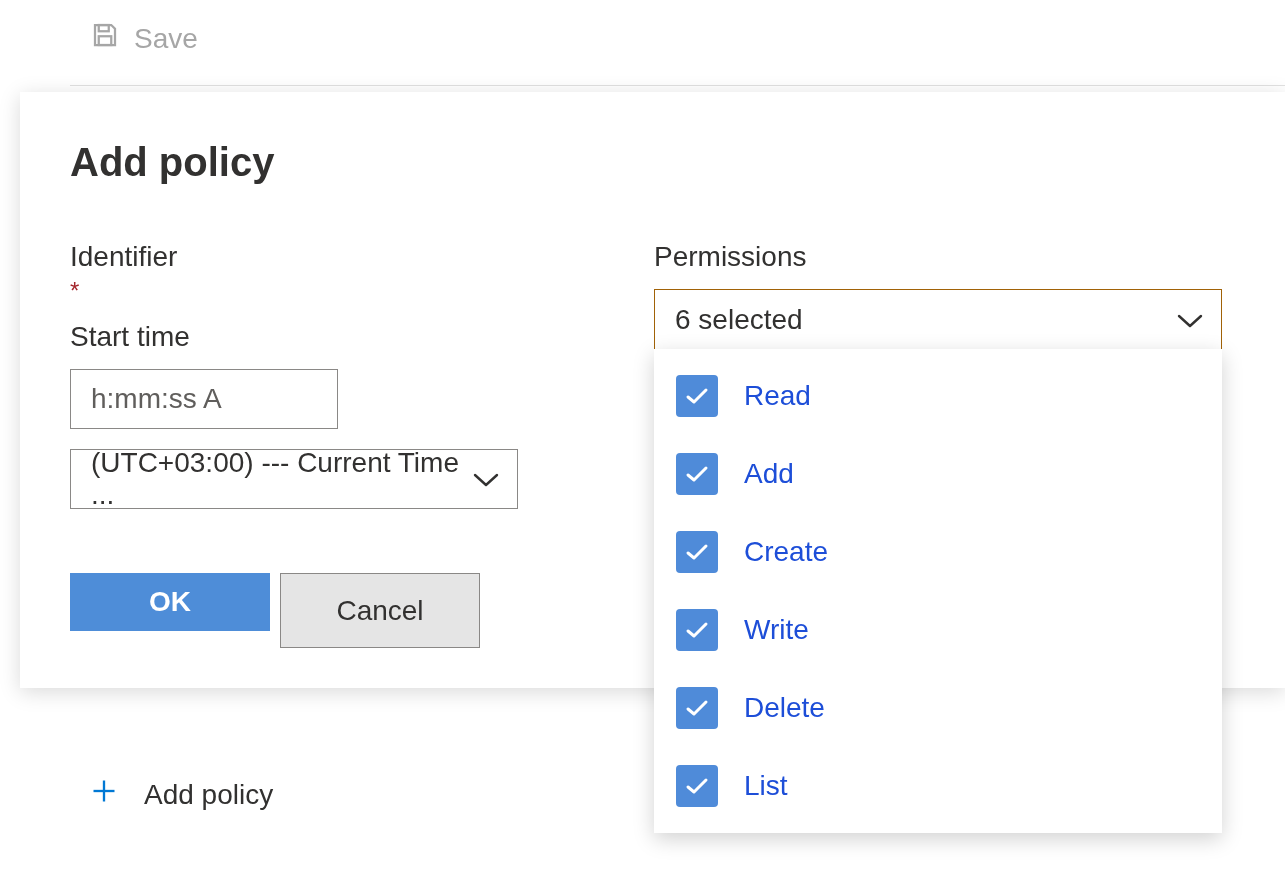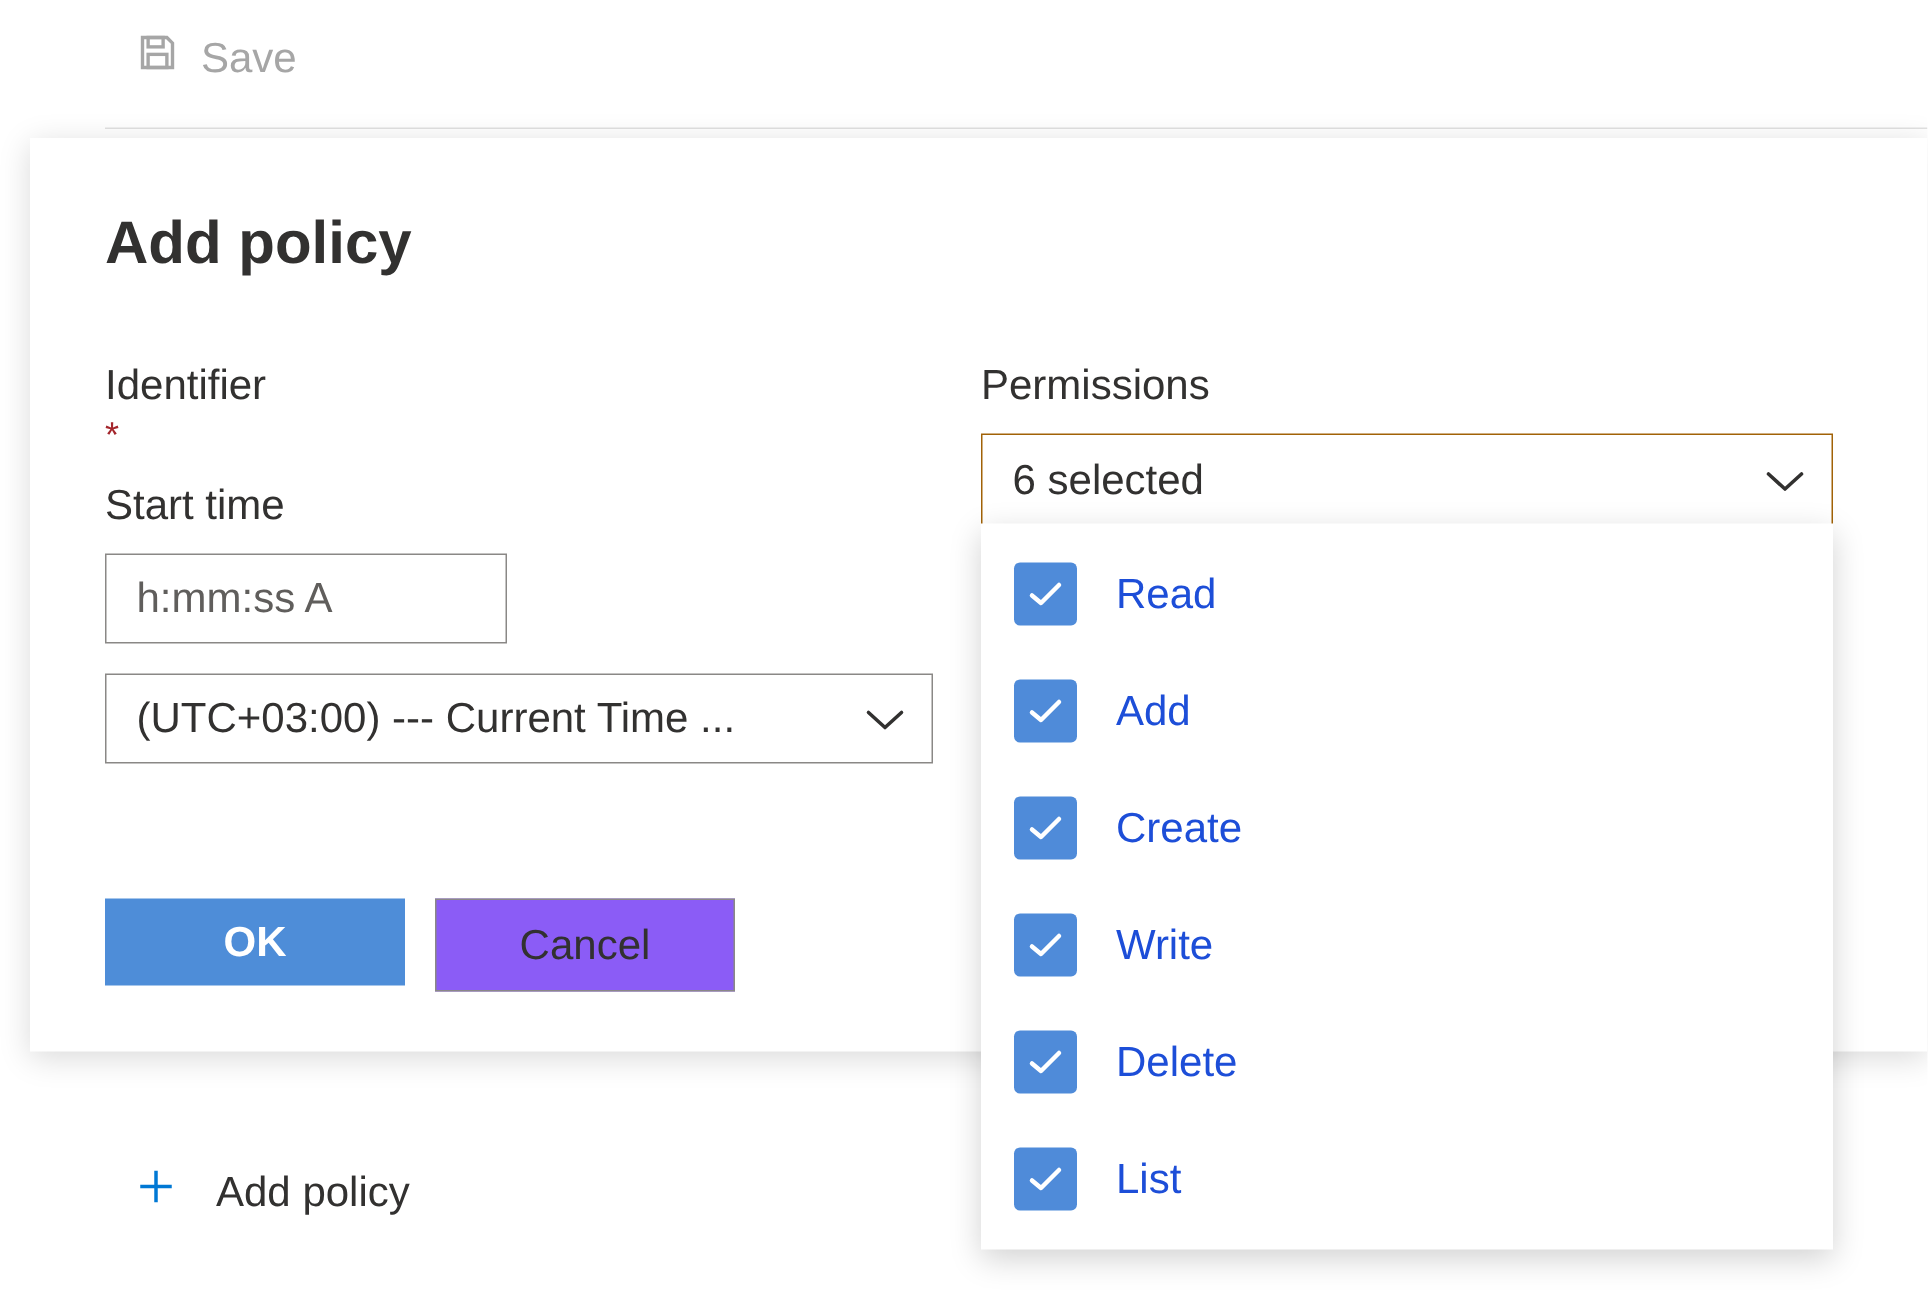--- a/index.html
+++ b/index.html
@@ -154,21 +154,21 @@
       height: 60px;
       border: 1px solid #8a8886;
       padding: 0 20px;
       font-size: 28px;
       font-family: inherit;
       color: #605e5c;
     }
     
     
     .timezone-select {
-      width: 552px;
+      width: 448px;
       height: 60px;
       border: 1px solid #8a8886;
       padding: 0 50px 0 20px;
       font-size: 28px;
       font-family: inherit;
       color: #323130;
       display: flex;
       align-items: center;
       position: relative;
       cursor: pointer;
@@ -234,39 +234,39 @@
       height: 18px;
     }
     .perm-label {
       font-size: 28px;
       color: #1d4ed8;
     }
     
     
     .modal-footer {
       display: flex;
-      gap: 20px;
-      margin-top: 90px;
+      gap: 10px;
+      margin-top: 64px;
     }
     .btn-ok {
       width: 200px;
       height: 58px;
       border: none;
       background: #4e8dd8;
       color: #ffffff;
       font-size: 28px;
       font-weight: 600;
       cursor: pointer;
       font-family: inherit;
     }
     .btn-cancel {
       width: 200px;
-      height: 62px;
+      height: 75px;
       border: 1px solid #8a8886;
-      background: #8b5cf6;
+      background: #e5e5e5;
       color: #323130;
       font-size: 28px;
       cursor: pointer;
       font-family: inherit;
     }
     
     
     .behind-add-policy {
       position: absolute;
       left: 90px;

